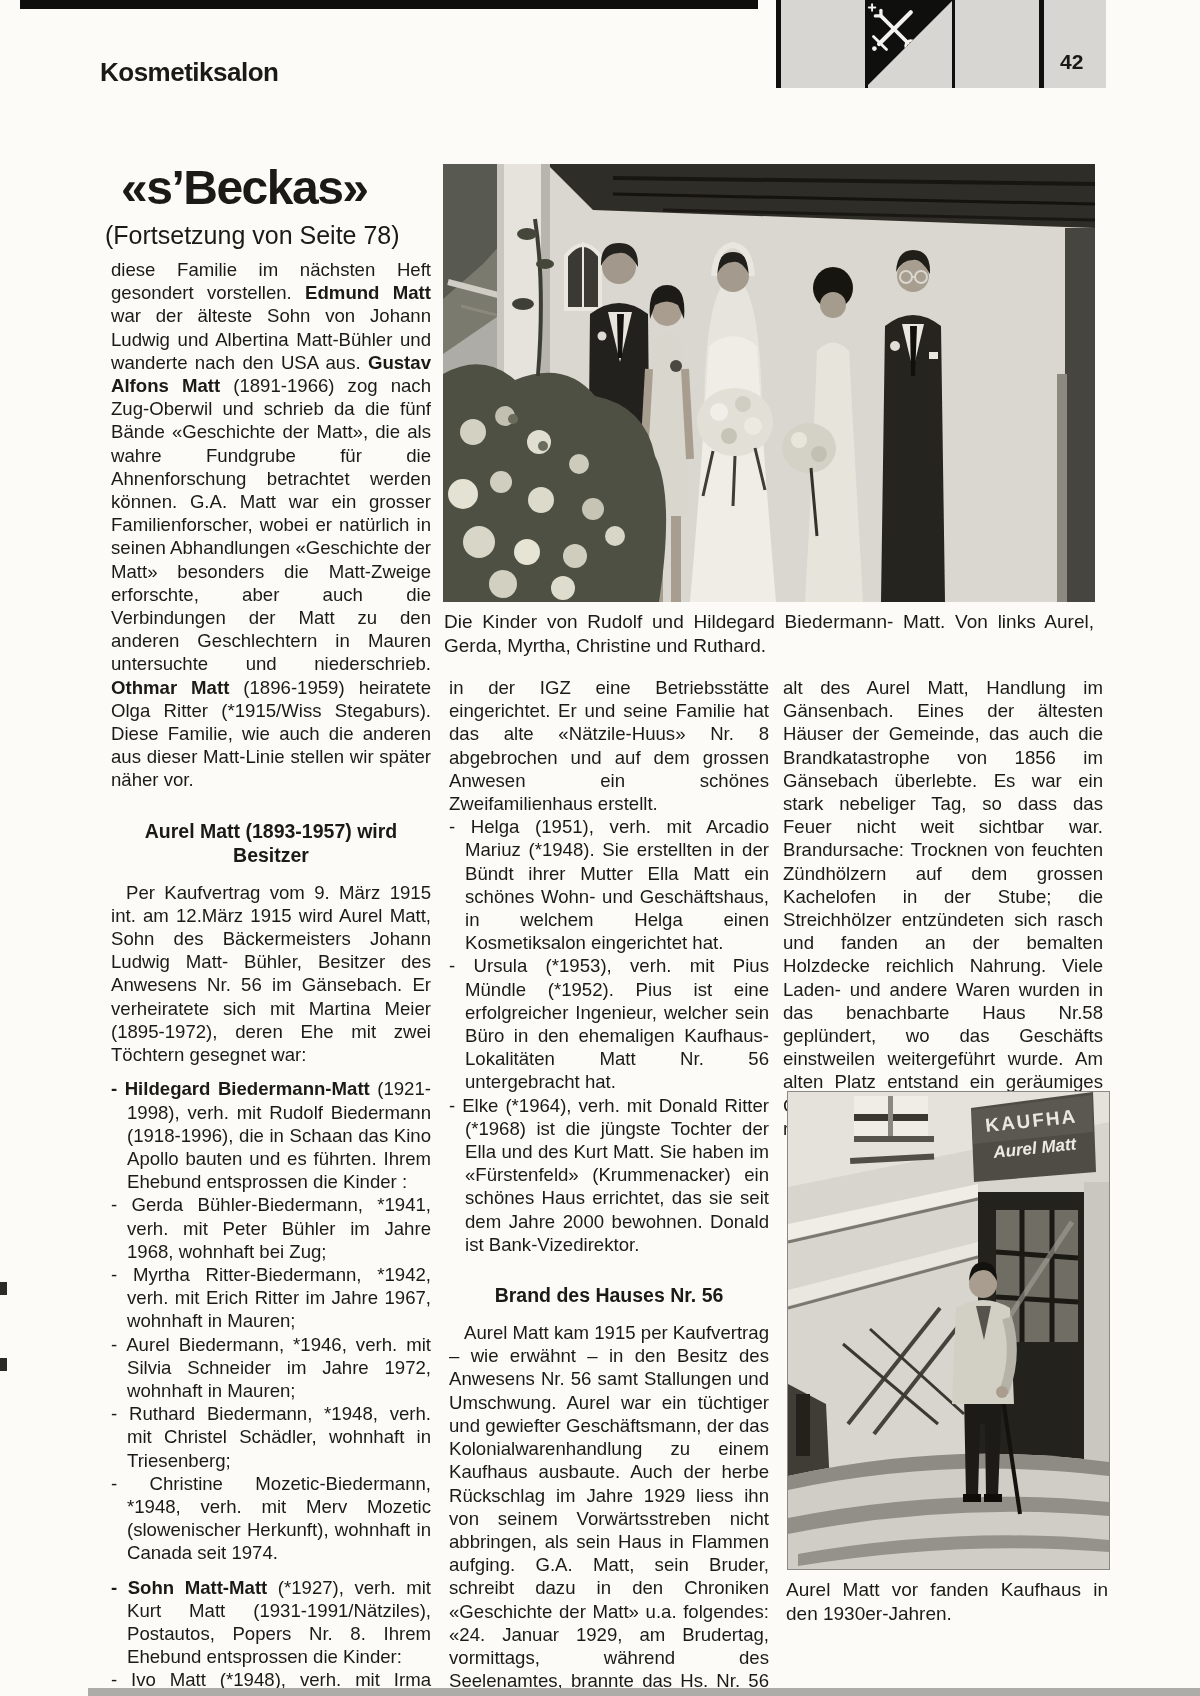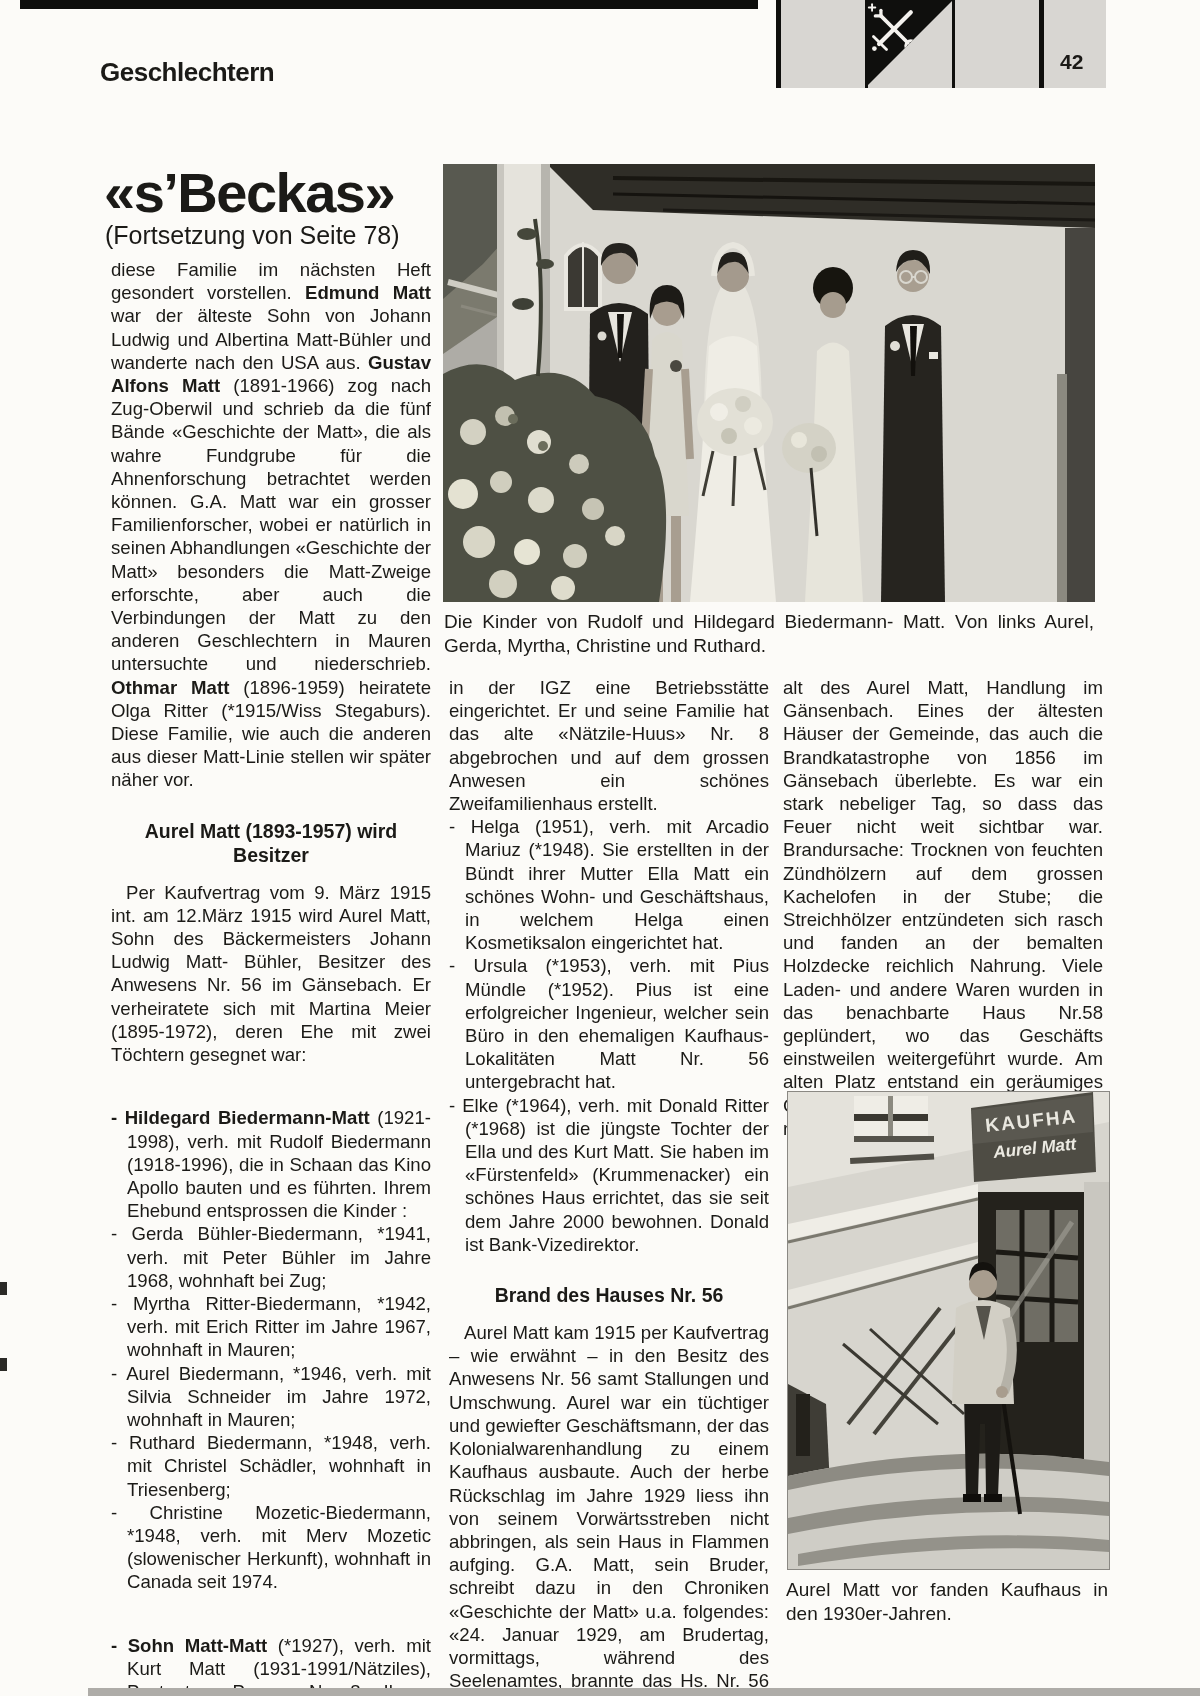--- a/index.html
+++ b/index.html
@@ -17,34 +17,34 @@
   
   .corner-box{position:absolute;left:776px;top:0;width:330px;height:88px;background:#d8d6d2;}
   .vline{position:absolute;top:0;height:88px;background:#0f0f0d;}
   .triangle{position:absolute;left:89px;top:0;width:88px;height:88px;background:#0f0f0d;
     clip-path:polygon(0 0,100% 0,0 100%);}
   .triangle svg{position:absolute;left:1px;top:1px;}
   .page-number{position:absolute;left:284px;top:50px;font-size:21px;font-weight:bold;color:#1a1916;}
 
   .section-header{position:absolute;left:100px;top:57px;font-size:26px;font-weight:bold;letter-spacing:-0.5px;}
 
-  .article-title{position:absolute;left:104px;top:160px;font-size:56px;font-weight:bold;letter-spacing:-1.5px;}
+  .article-title{position:absolute;left:121px;top:160px;font-size:48px;font-weight:bold;letter-spacing:-1.5px;}
   .article-sub{position:absolute;left:105px;top:221px;font-size:25px;}
 
   
   .col{position:absolute;font-size:18.6px;line-height:23.2px;text-align:justify;}
   .col-1{left:111px;top:258px;width:320px;}
   .col-2{left:449px;top:676px;width:320px;}
   .col-3{left:783px;top:676px;width:320px;}
   .col p.para{margin:0;}
   .col p.ind{text-indent:15px;}
   .col p.right{text-align:right;}
   .col h3.subhead{margin:27px 0 14px 0;font-size:19.5px;line-height:24px;text-align:center;}
   .hang{padding-left:16px;text-indent:-16px;margin:0;}
-  .hang.spaced{margin-top:40px;}
+  .hang.spaced{margin-top:11px;}
   .dash{white-space:pre;}
   .dash.bd{font-weight:bold;}
 
   
   .photo{position:absolute;overflow:hidden;}
   .photo-wedding{left:443px;top:164px;width:652px;height:438px;}
   .photo-kaufhaus{left:787px;top:1091px;width:321px;height:477px;border:1px solid #8a8883;}
   .photo svg{display:block;width:100%;height:100%;}
   .caption{position:absolute;font-size:19px;line-height:23.5px;text-align:justify;}
   .caption-wedding{left:444px;top:610px;width:650px;}
@@ -73,21 +73,21 @@
           <line x1="16" y1="16" x2="16" y2="10" stroke-width="3.5"></line>
           <line x1="14" y1="46" x2="48" y2="12" stroke-width="4.5"></line>
           <line x1="8" y1="38" x2="22" y2="52" stroke-width="3"></line>
           <circle cx="9" cy="51" r="2.5" fill="#f4f2ee" stroke="none"></circle>
         </g>
       </svg>
     </div>
     <div class="page-number">42</div>
   </div>
 
-  <div class="section-header">Geschlechtern</div>
+  <div class="section-header">Kosmetiksalon</div>
 
   <div class="article-title">«s’Beckas»</div>
   <div class="article-sub">(Fortsetzung von Seite 78)</div>
 
   <div class="photo photo-wedding">
     <svg viewBox="0 0 652 438" preserveAspectRatio="none">
       <rect width="652" height="438" fill="#aeaca6"></rect>
       <polygon points="0,0 190,0 80,135 0,190" fill="#7b7a6e"></polygon>
       <polygon points="0,0 130,0 40,100 0,135" fill="#585950"></polygon>
       <line x1="5" y1="118" x2="135" y2="152" stroke="#cfcdc4" stroke-width="6"></line>

